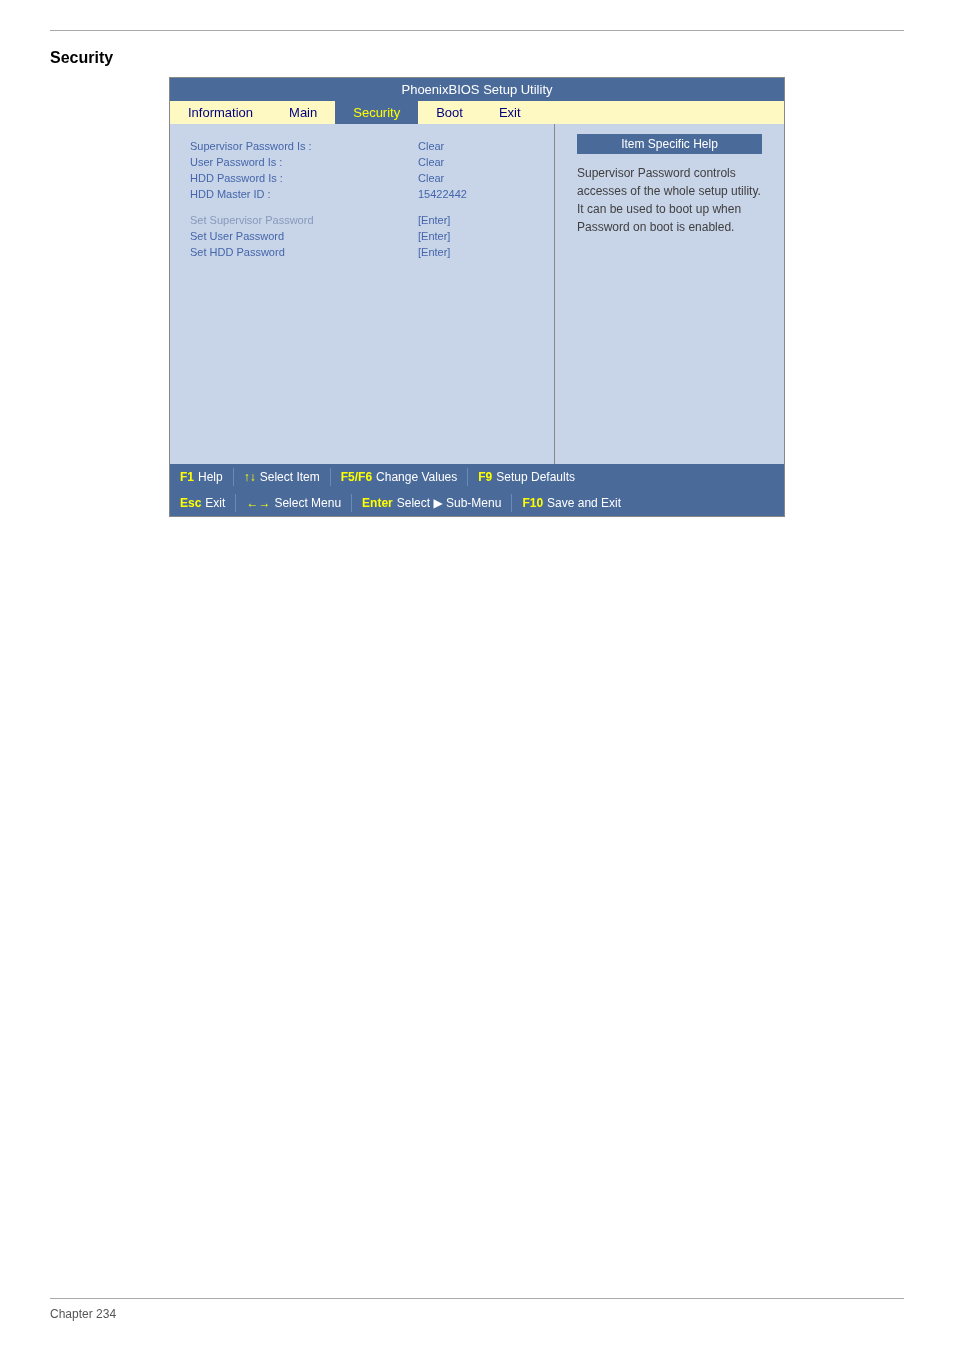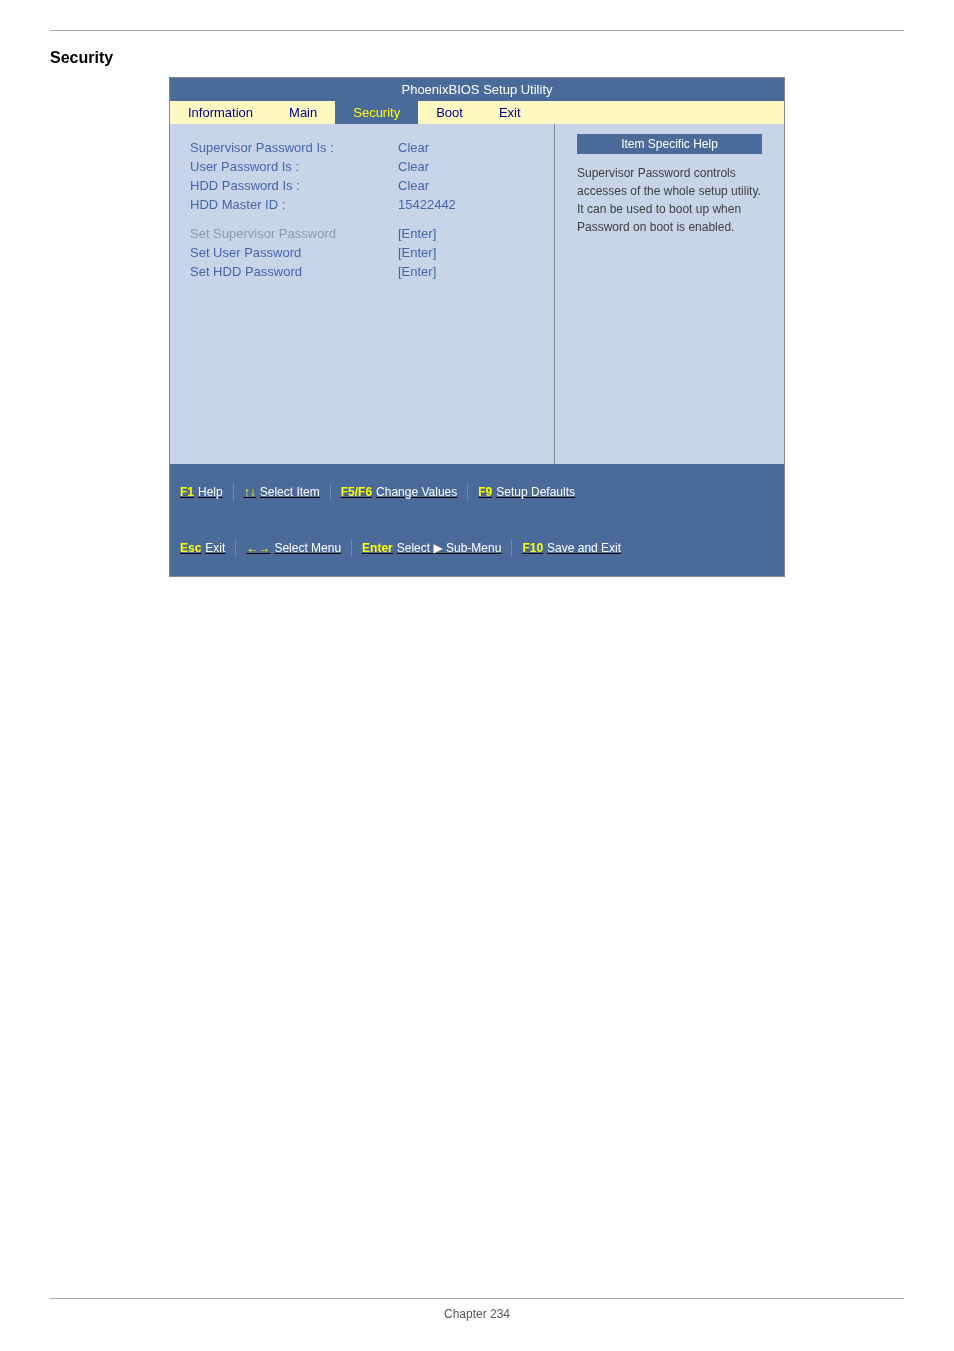--- a/index.html
+++ b/index.html
@@ -99,21 +99,22 @@
     .bios-help-text {
       font-size: 12px;
       color: #404040;
       line-height: 1.5;
     }
 
     .bios-field-row {
       display: flex;
       align-items: flex-start;
       margin-bottom: 4px;
-      font-size: 13px;
+      font-size: 11px;
+      gap: 20px;
     }
 
     .bios-field-label {
       color: #4466aa;
       width: 200px;
       flex-shrink: 0;
     }
 
     .bios-field-label.greyed {
       color: #8899bb;
@@ -124,22 +125,21 @@
       margin-left: 8px;
     }
 
     .bios-section-gap {
       height: 10px;
     }
 
     .bios-status-bar {
       display: flex;
       background: #4a6a9a;
-      padding: 19px 0;
-      text-decoration: underline;
+      padding: 4px 0;
     }
 
     .bios-status-cell {
       display: flex;
       align-items: center;
       padding: 2px 10px;
       font-size: 12px;
       color: #fff;
       border-right: 1px solid #6a8aba;
     }
@@ -153,21 +153,21 @@
     .bios-status-cell:last-child {
       border-right: none;
     }
 
     .page-footer {
       position: absolute;
       bottom: 30px;
       left: 50px;
       right: 50px;
       display: flex;
-      justify-content: center;
+      justify-content: flex-start;
       font-size: 12px;
       color: #555;
       border-top: 1px solid #aaa;
       padding-top: 8px;
     }
   </style>
 </head>
 <body>
 
 <div class="page-container">

